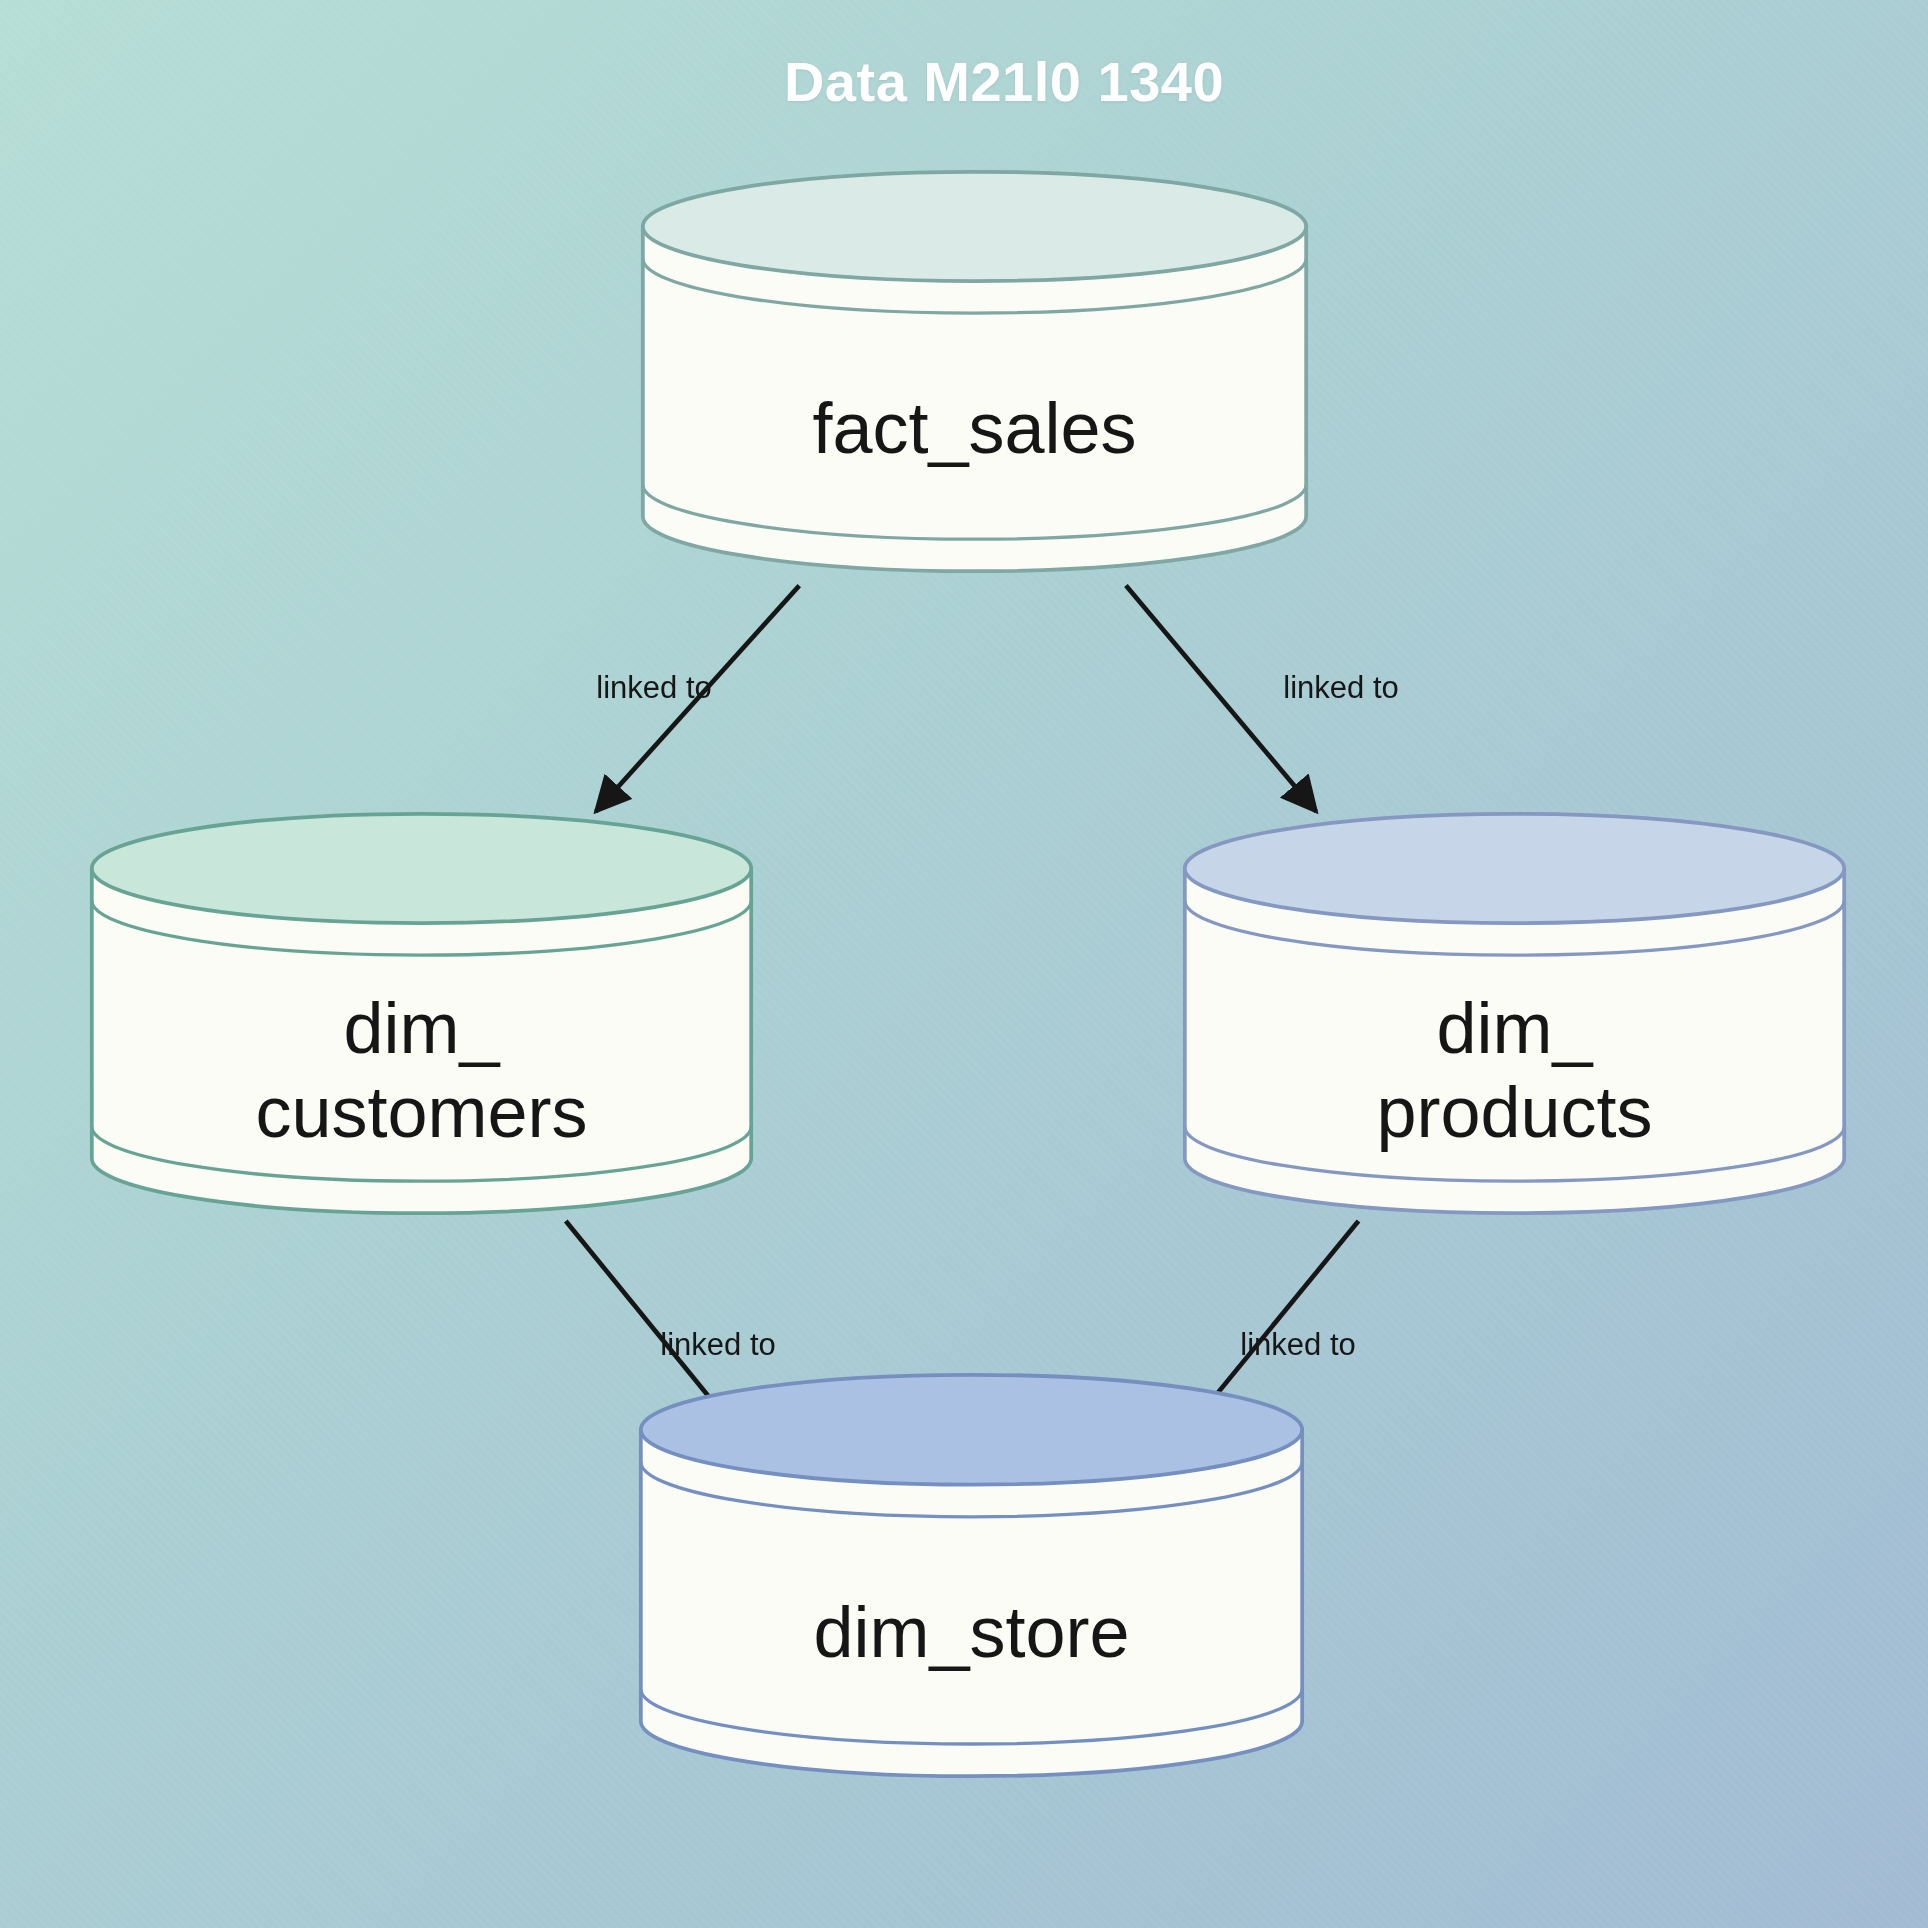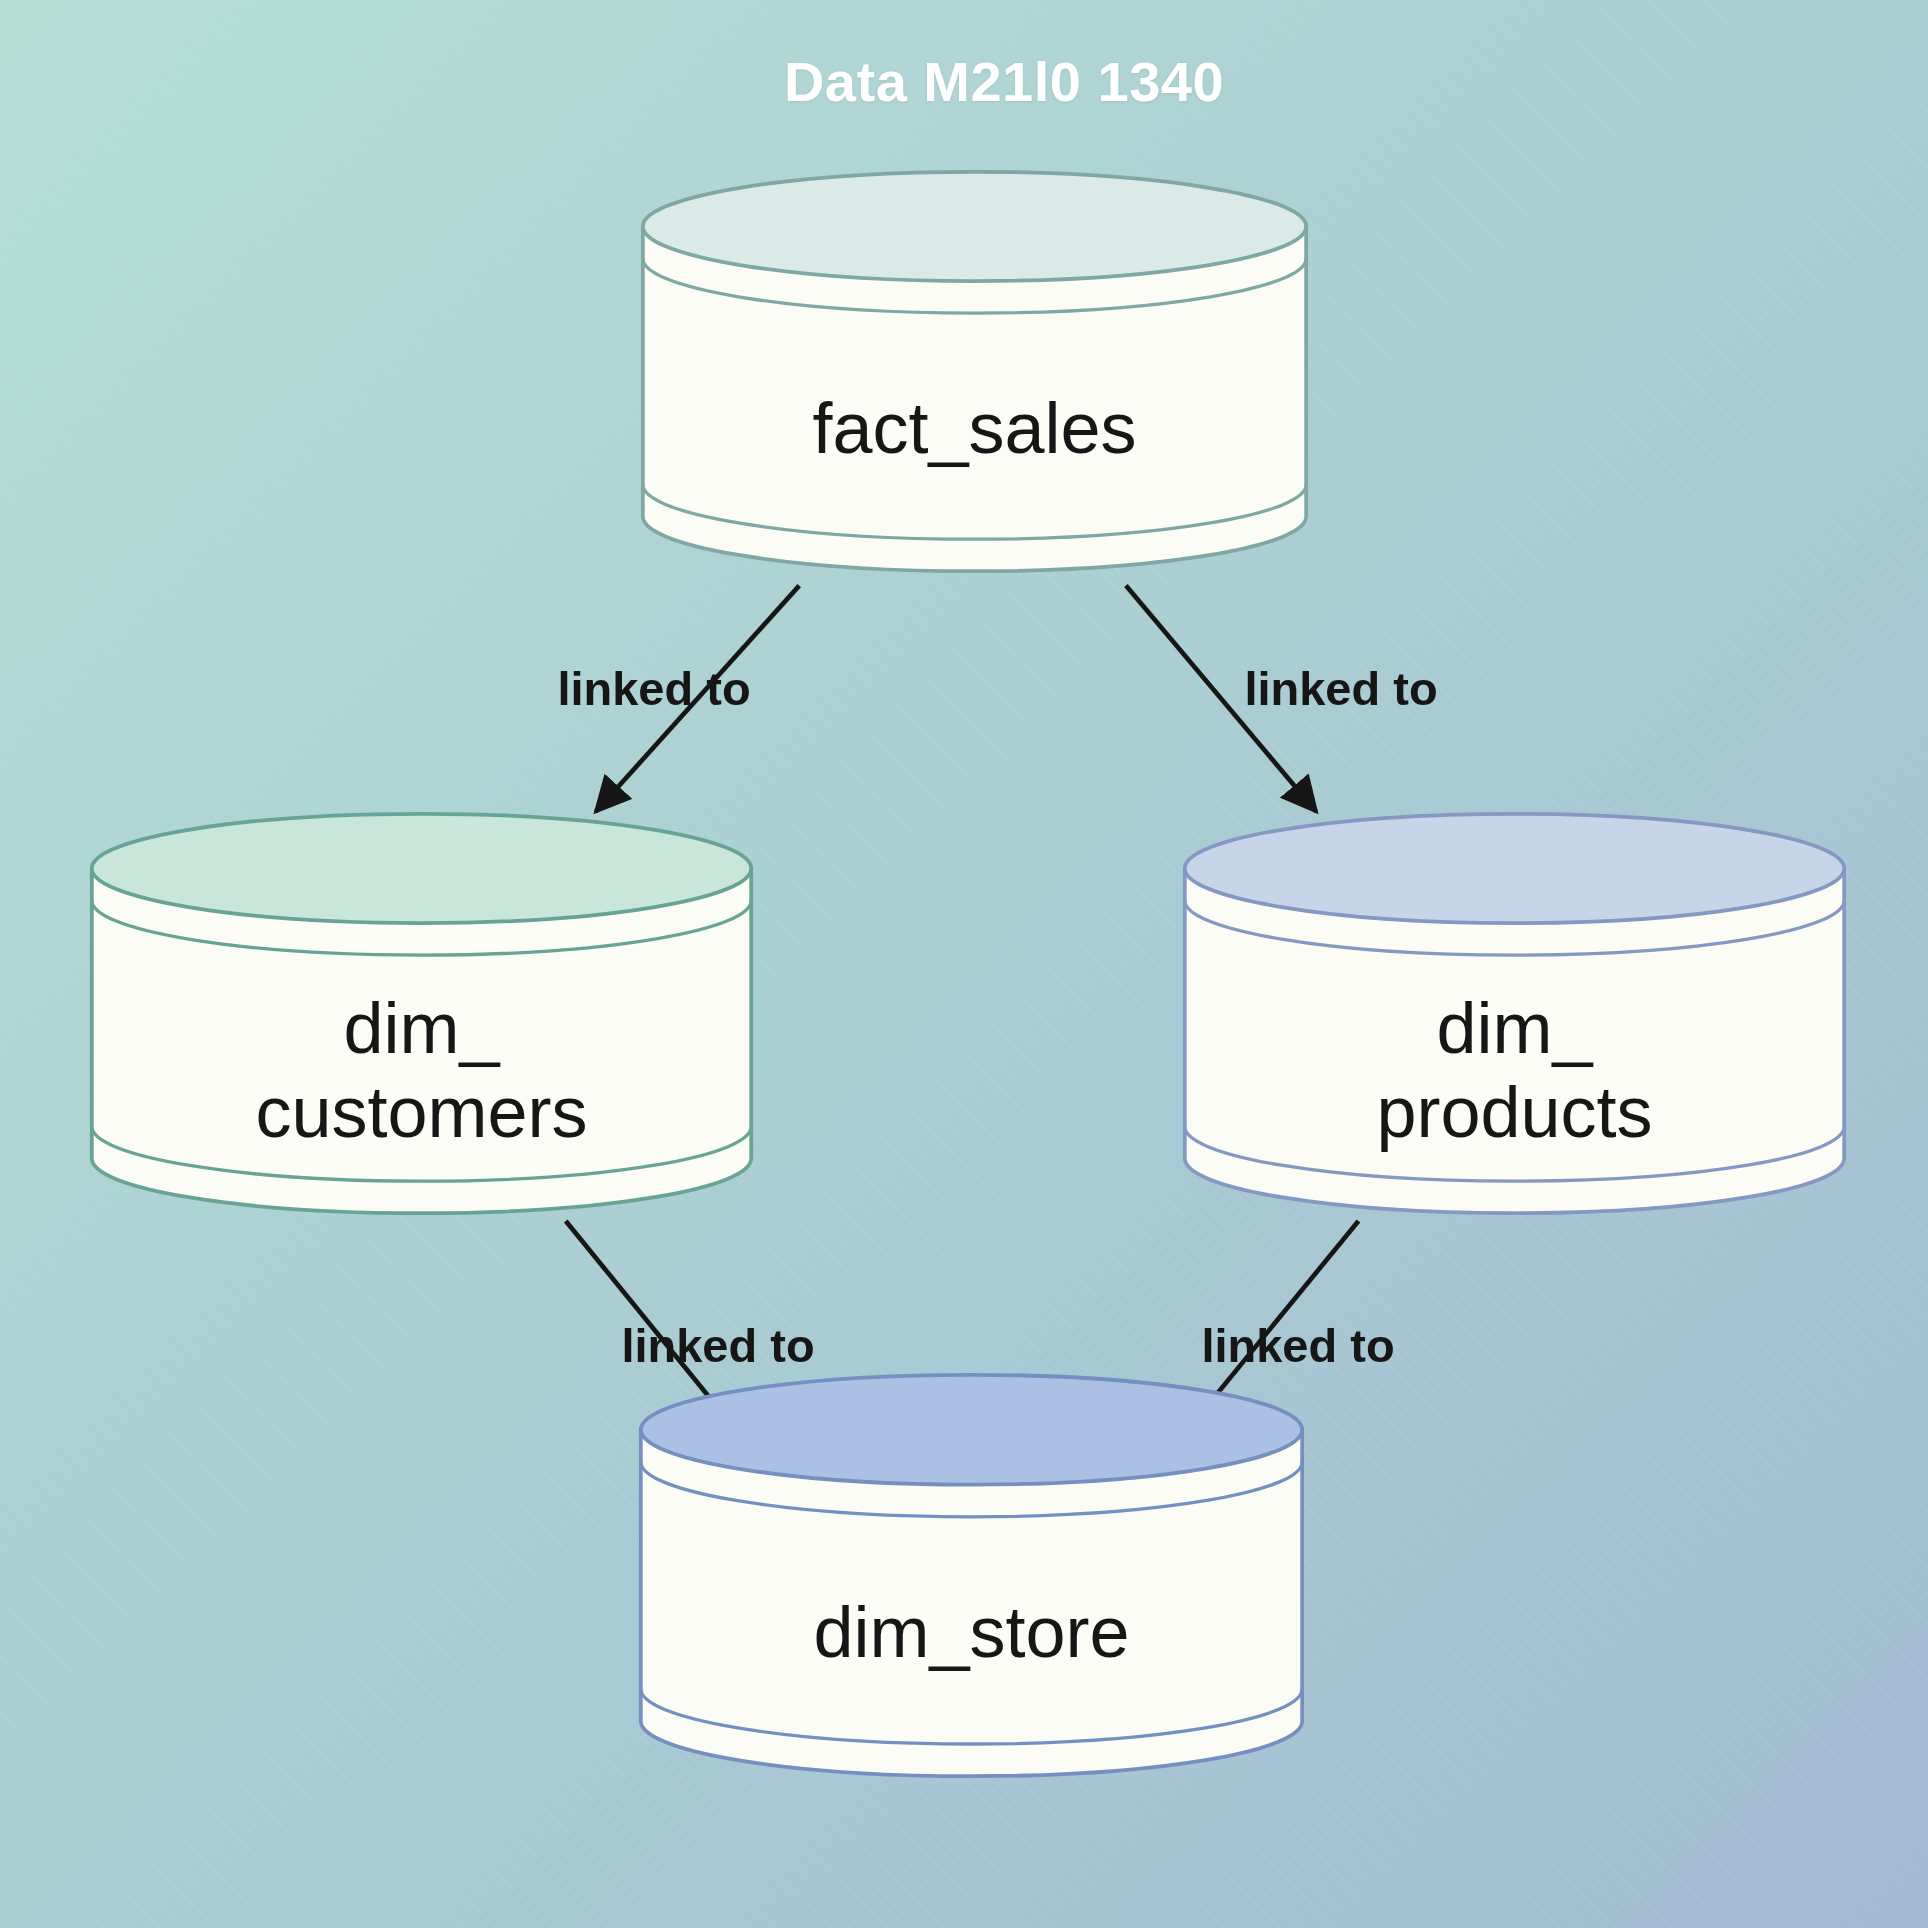--- a/index.html
+++ b/index.html
@@ -86,24 +86,23 @@
     stroke: var(--arrow, #161616);
     stroke-width: 5;
     fill: none;
   }
   .arrowhead-path {
     fill: var(--arrow, #161616);
   }
   .edge-label {
     position: absolute;
     transform: translate(-50%, -50%);
-    font-size: 47px;
+    font-size: 31px;
     color: var(--edge-label-text, #161616);
     white-space: nowrap;
-    font-weight: bold;
   }
 </style>
 </head>
 <body>
 
 <div class="canvas">
 
   <div class="diagram-title">Data M21l0 1340</div>
 
   <svg class="edges-layer" viewBox="0 0 2048 2048">

